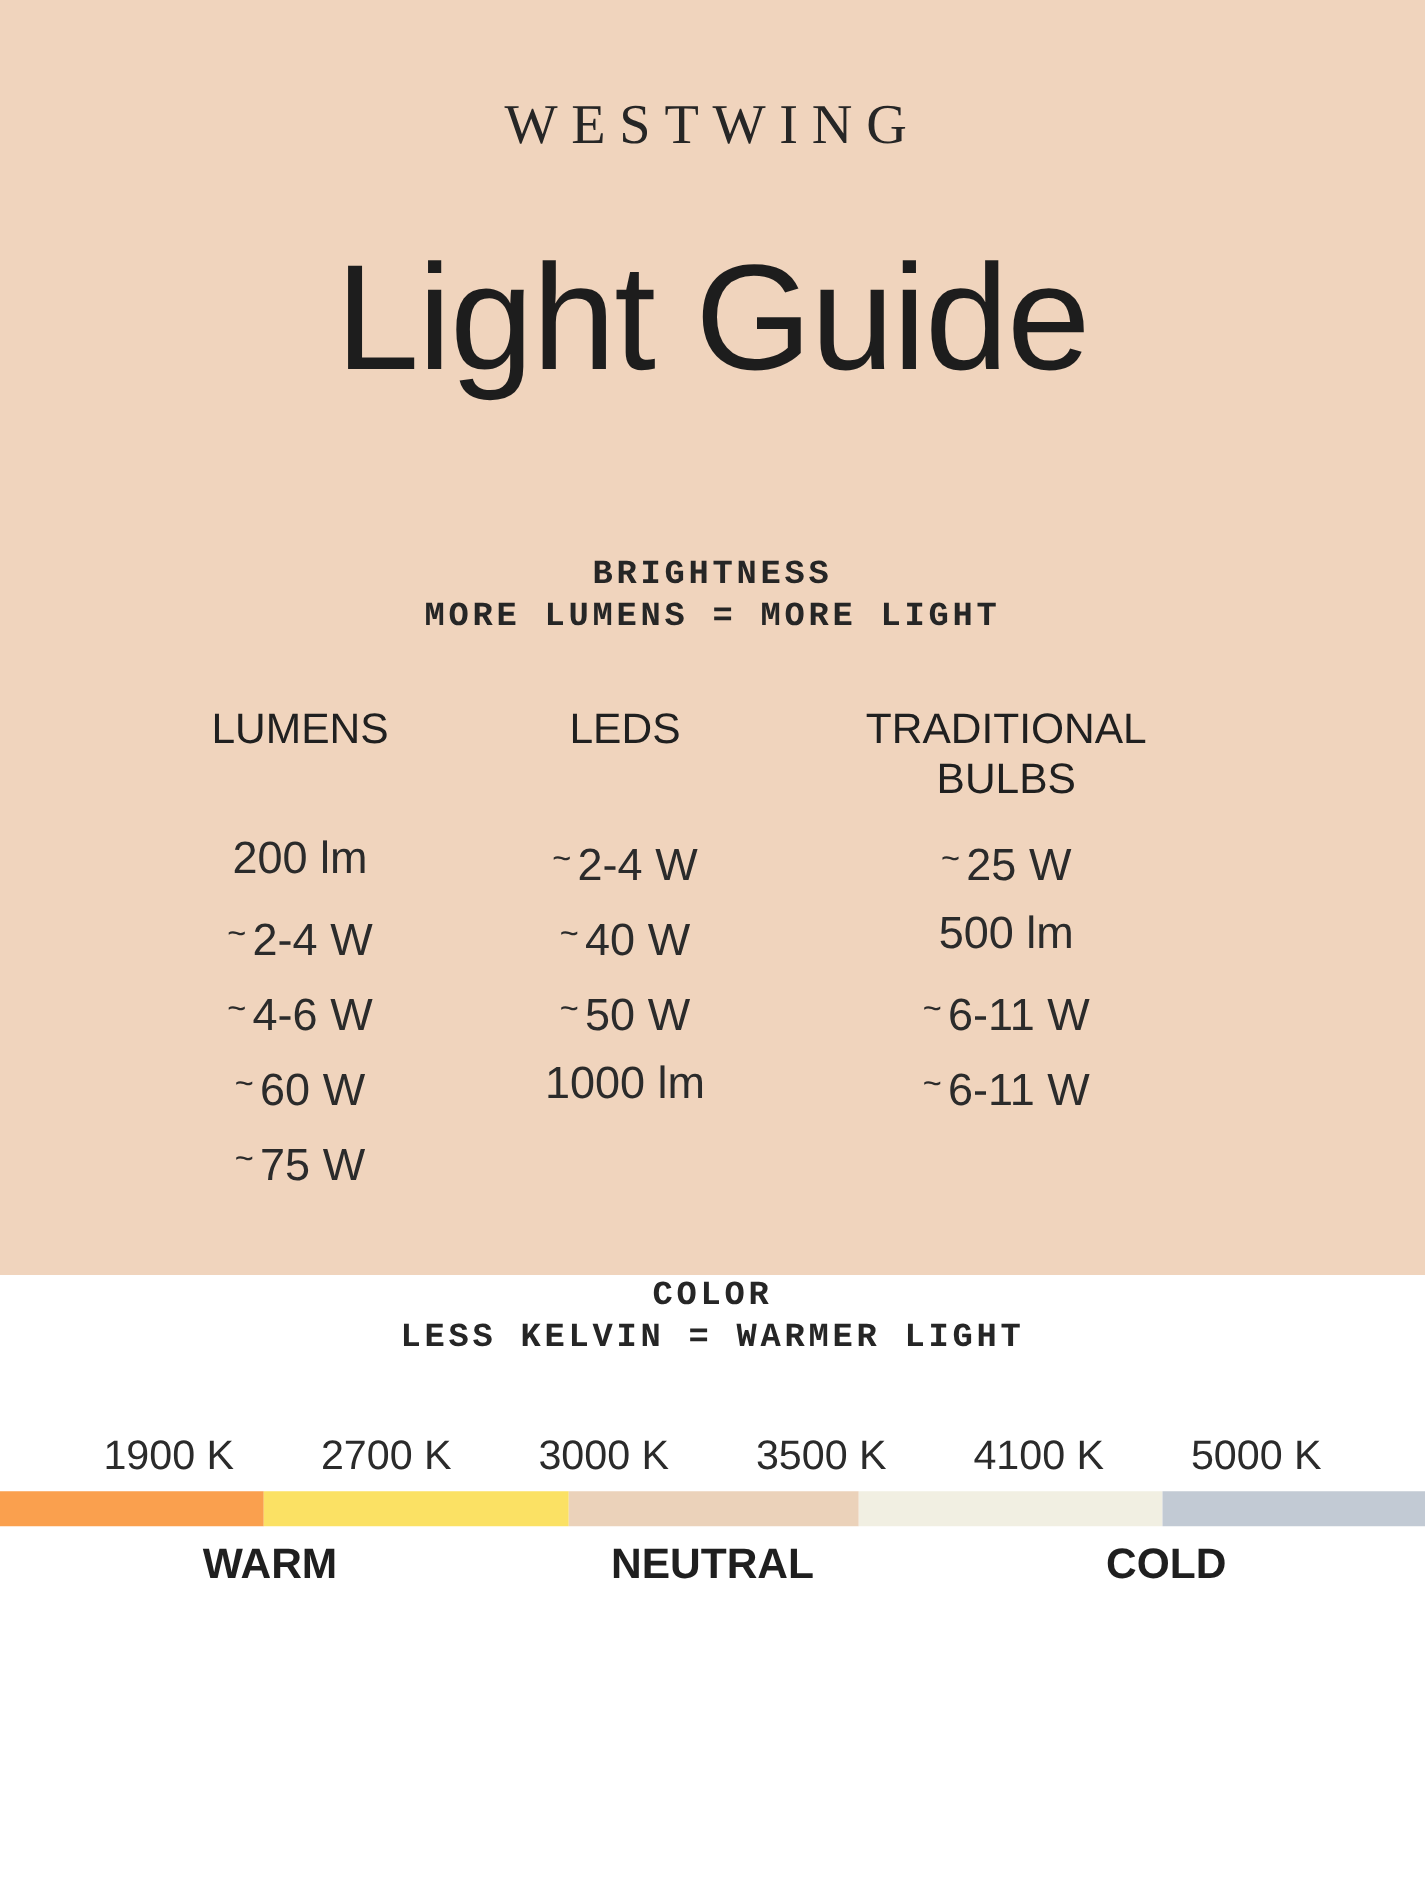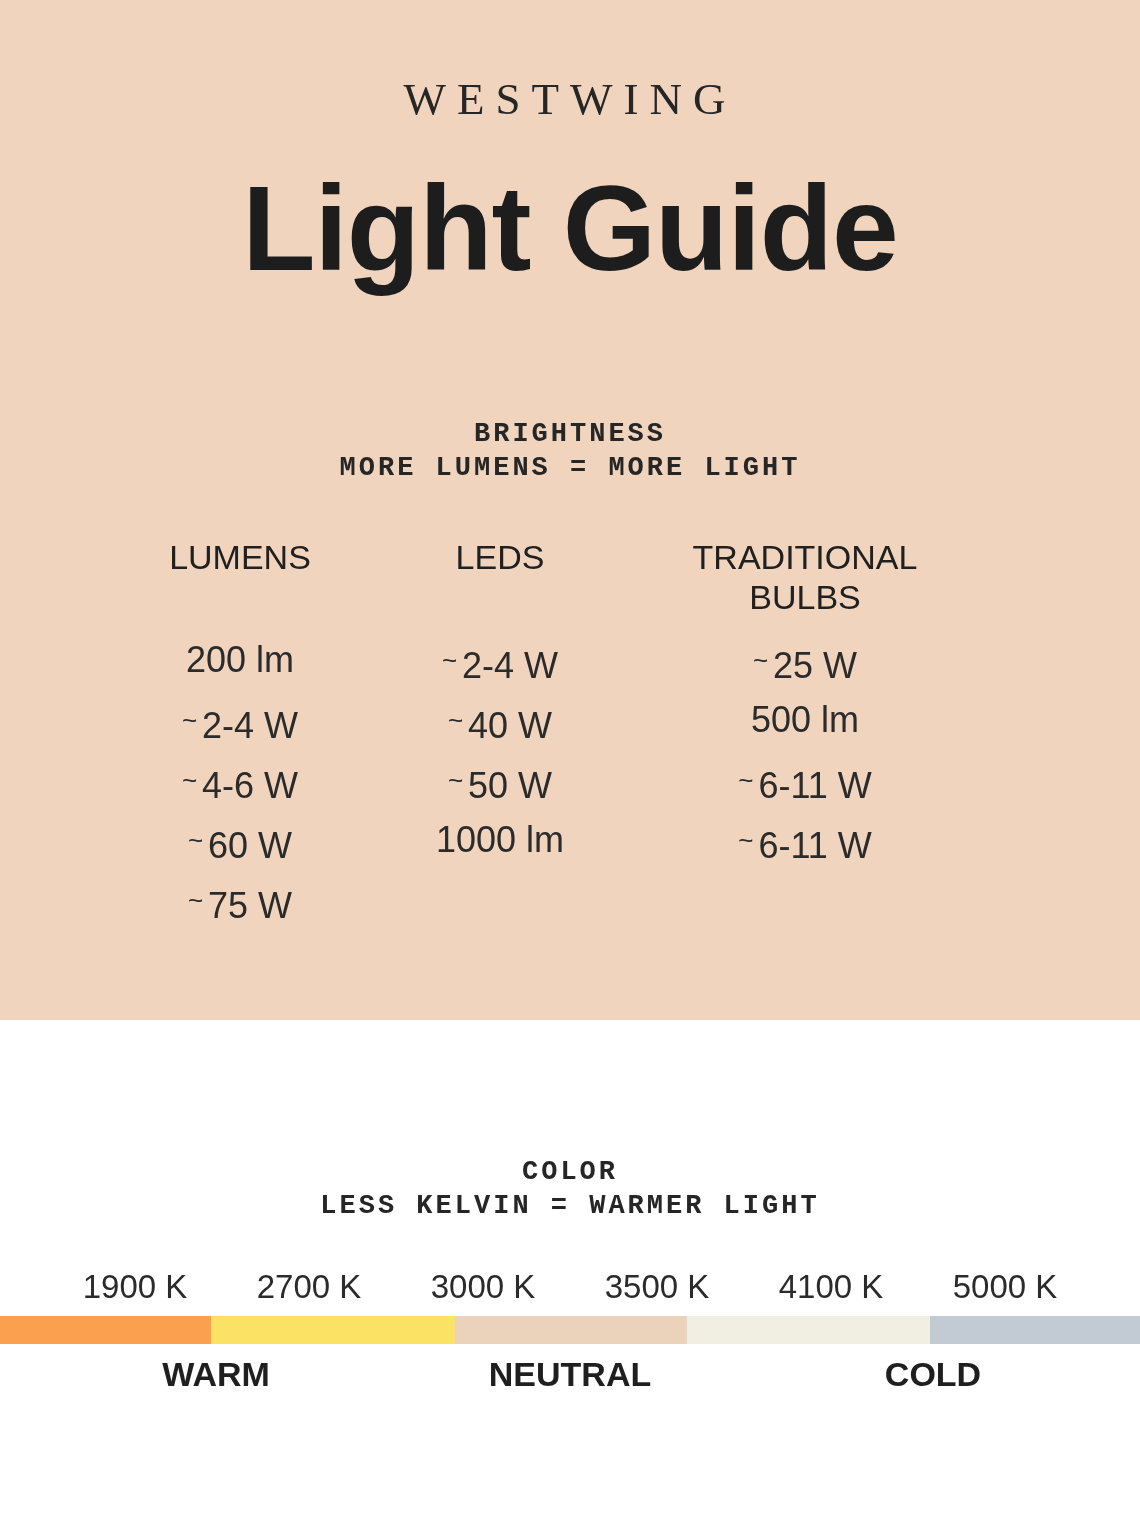--- a/index.html
+++ b/index.html
@@ -25,23 +25,23 @@
   .brand {
     padding-top: 72px;
     font-family: "Liberation Serif", serif;
     font-size: 45px;
     font-weight: 400;
     letter-spacing: 11px;
     line-height: 55px;
     color: #262626;
   }
   .title {
-    margin-top: 26px;
+    margin-top: 52px;
     font-size: 120px;
-    font-weight: 700;
+    font-weight: 400;
     letter-spacing: -1px;
     line-height: 150px;
     color: #1d1d1d;
   }
   .mono-block {
     font-family: "Liberation Mono", monospace;
     font-size: 27px;
     font-weight: 700;
     letter-spacing: 3px;
     line-height: 34px;
@@ -78,25 +78,25 @@
     margin-right: 5px;
   }
 
   
   .color-section {
     width: 100%;
     height: 500px;
     background: #ffffff;
     text-align: center;
   }
-  .color-section .mono-block { padding-top: 135px; }
+  .color-section .mono-block { }
 
   .kelvin-row {
     display: flex;
-    margin: 44px 48px 0 48px;
+    margin: 56px 48px 0 48px;
   }
   .kelvin-row .kelvin {
     flex: 1;
     font-size: 33px;
     font-weight: 400;
     line-height: 40px;
     color: #2b2b2b;
     white-space: nowrap;
   }
 

